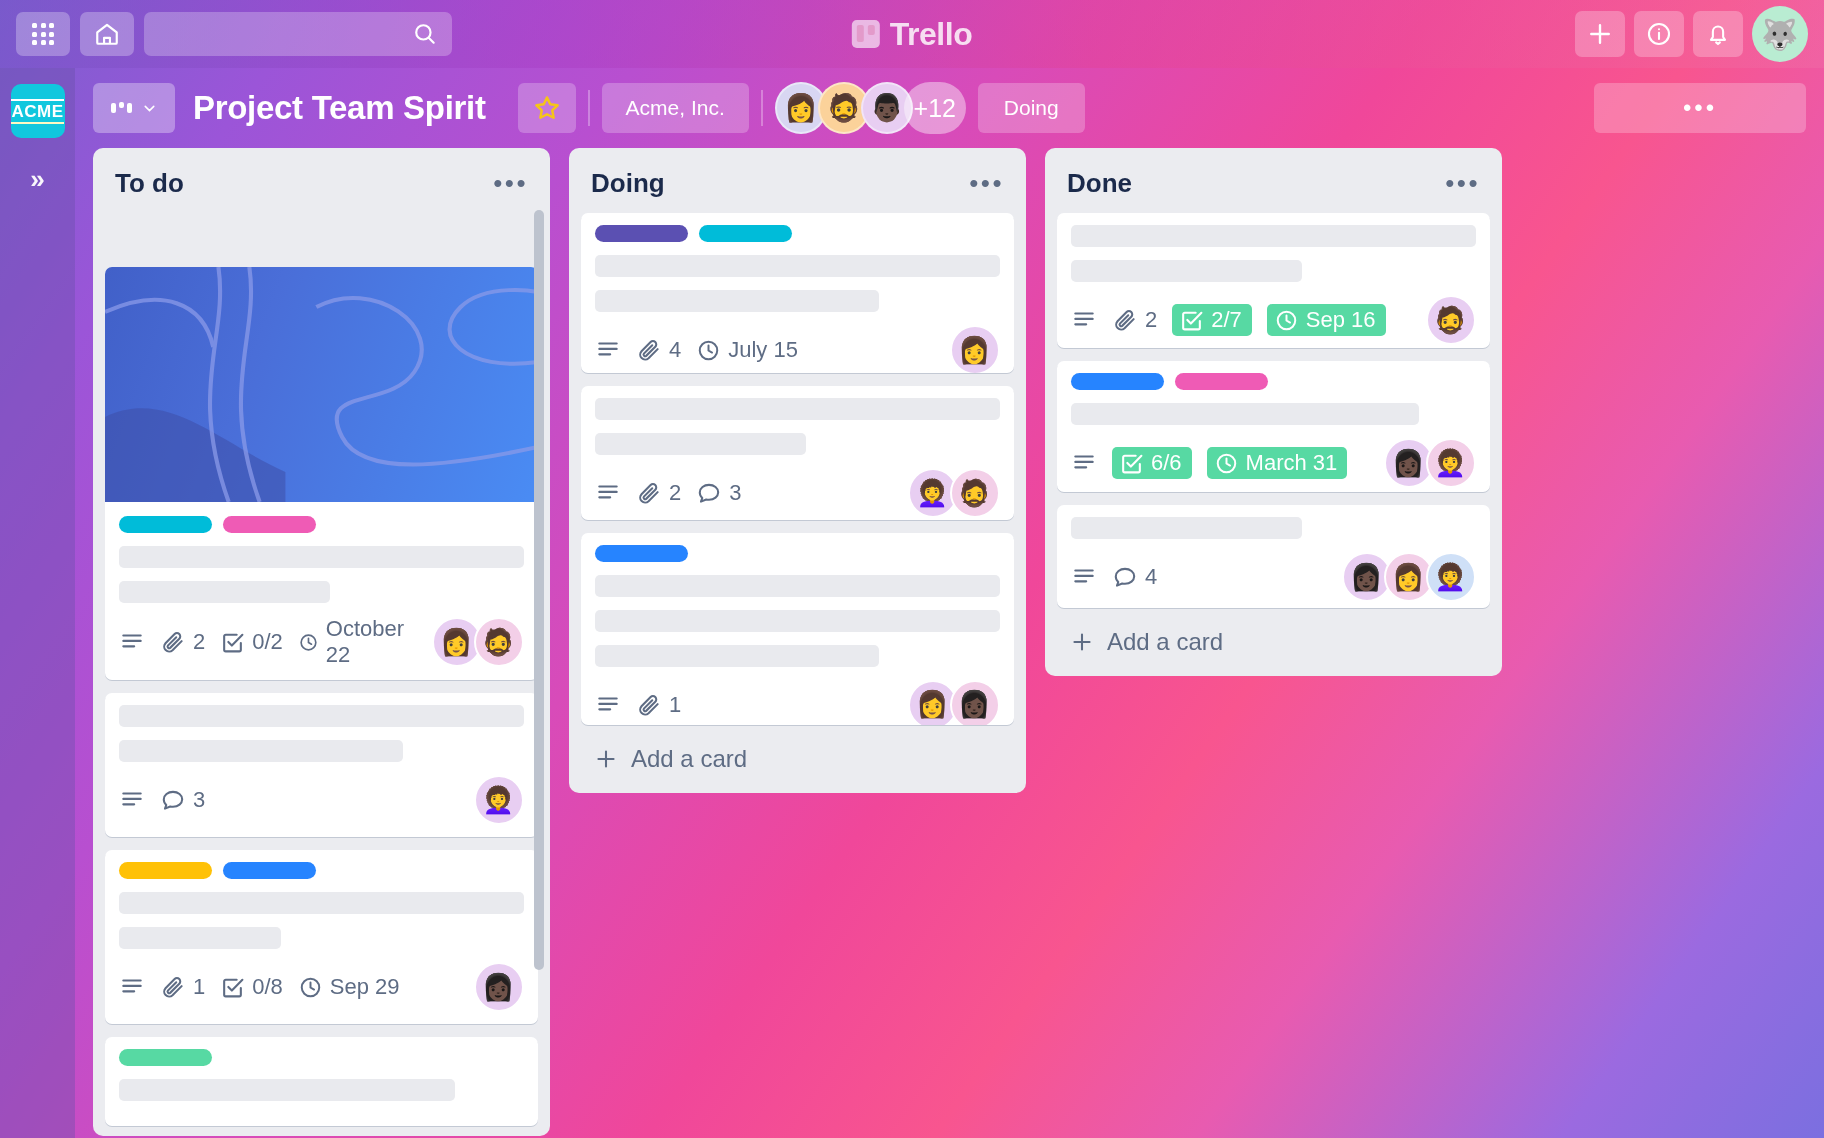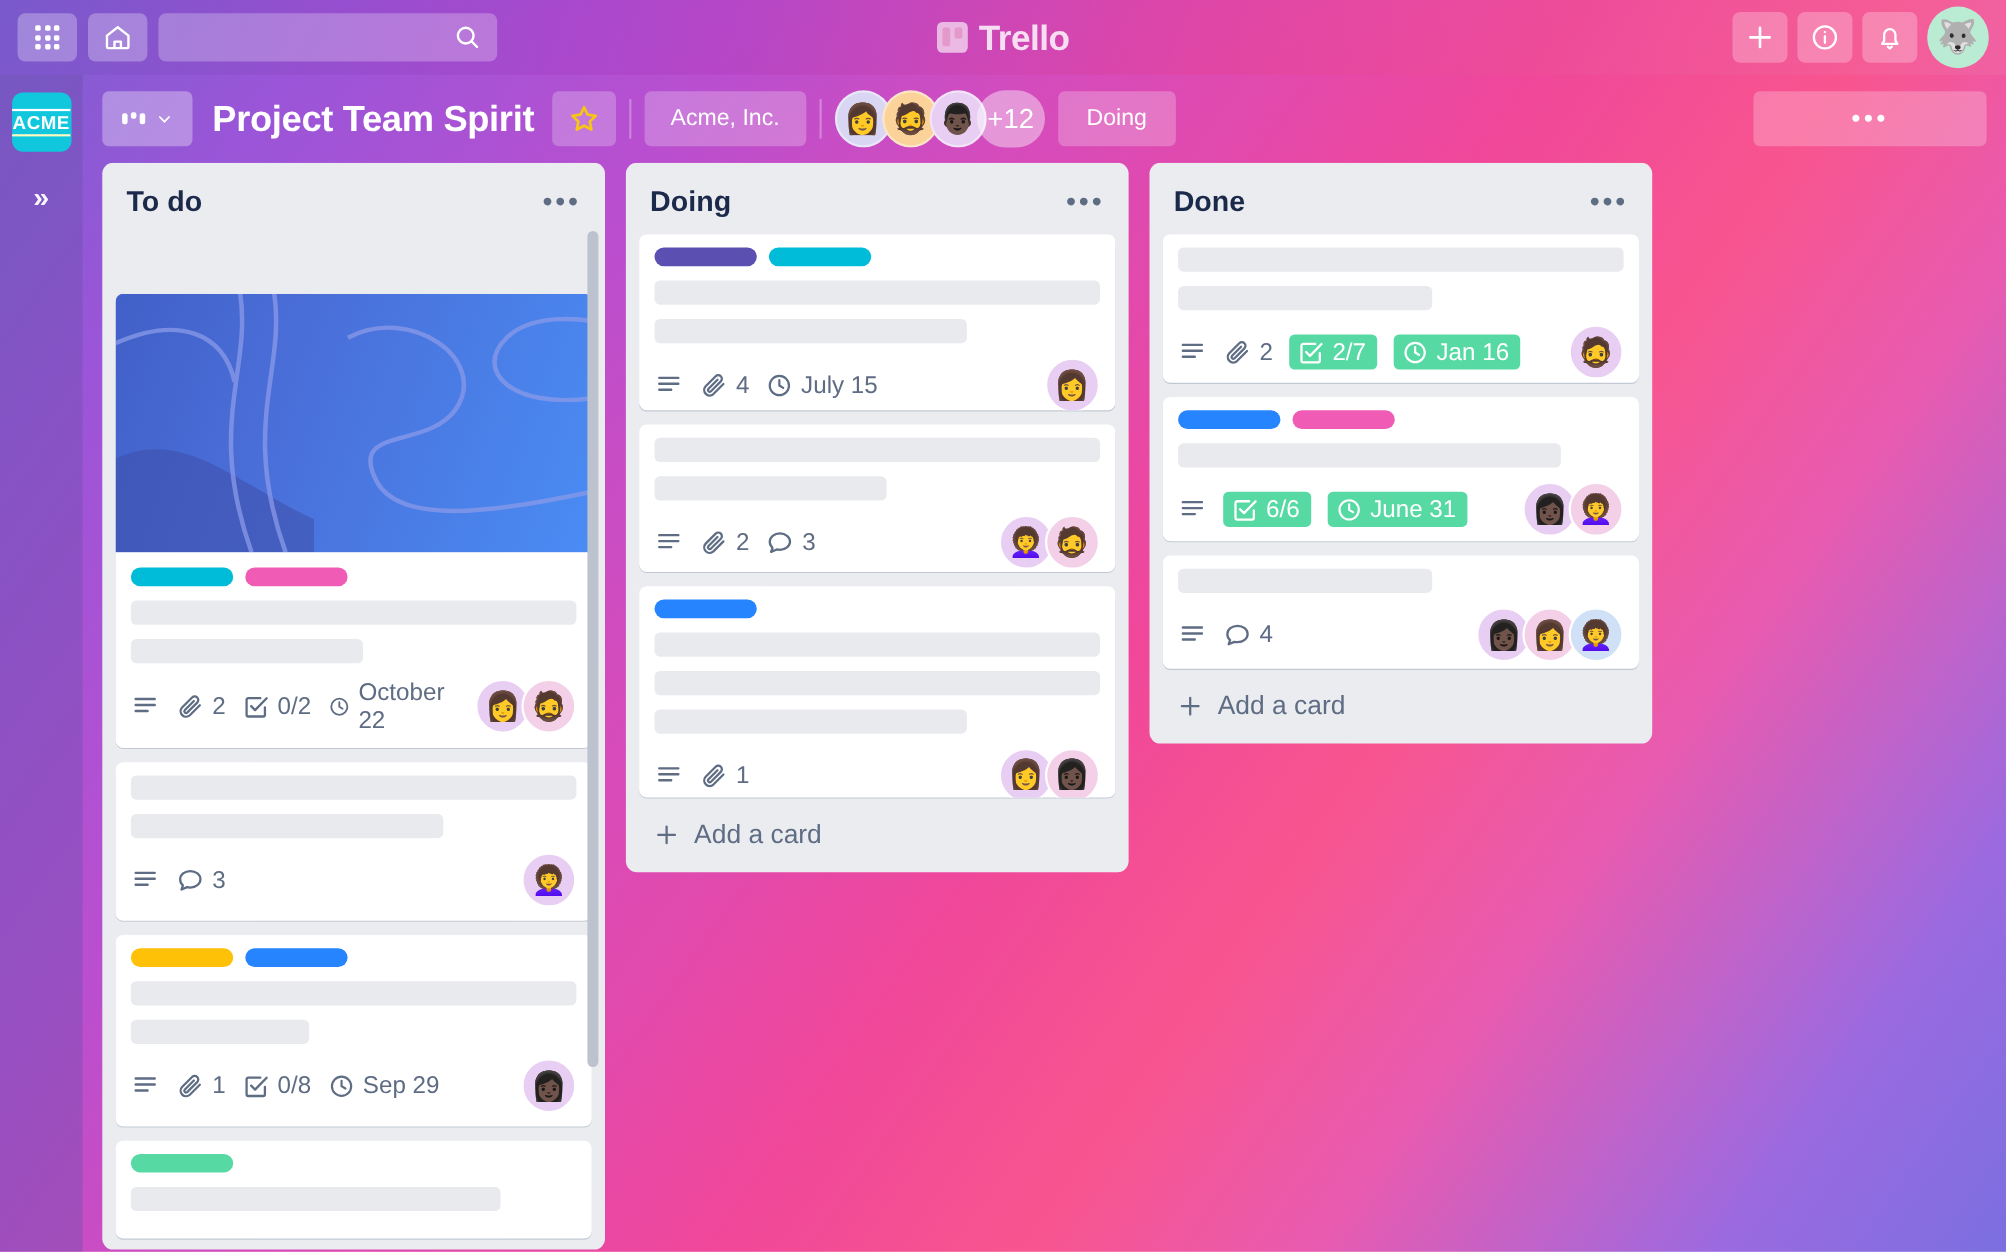--- a/index.html
+++ b/index.html
@@ -107,21 +107,21 @@
     z-index: 10;
   }
   .view-switch {
     width: 82px; height: 50px; border-radius: 6px;
     background: rgba(255,255,255,.32);
     display: flex; align-items: center; justify-content: center; gap: 7px;
     color: #fff; cursor: pointer;
   }
   .board-title {
     color: #fff; font-size: 33px; font-weight: bold; letter-spacing: -.3px;
-    margin-left: 6px; margin-right: 4px; white-space: nowrap;
+    margin-left: 6px; margin-right: 20px; white-space: nowrap;
   }
   .star-btn {
     width: 58px; height: 50px; border-radius: 6px;
     background: rgba(255,255,255,.24);
     display: flex; align-items: center; justify-content: center; cursor: pointer;
   }
   .bar-sep { width: 2px; height: 36px; background: rgba(255,255,255,.30); }
   .team-btn {
     height: 50px; border-radius: 6px; background: rgba(255,255,255,.24);
     display: flex; align-items: center; padding: 0 24px;
@@ -590,21 +590,21 @@
                 <path d="M20 12.5V19a1.5 1.5 0 0 1-1.5 1.5h-13A1.5 1.5 0 0 1 4 19V6a1.5 1.5 0 0 1 1.5-1.5H16"></path>
                 <path d="m8 11.5 3.4 3.4L21.5 4.6"></path>
               </svg>
               <span>2/7</span>
             </span>
             <span class="badge green">
               <svg width="25" height="25" viewBox="0 0 24 24" fill="none" stroke="#fff" stroke-width="1.9" stroke-linecap="round">
                 <circle cx="12" cy="12" r="8.4"></circle>
                 <path d="M12 7.2V12l3.4 2"></path>
               </svg>
-              <span>Jan 16</span>
+              <span>Sep 16</span>
             </span>
             <span class="badge-avatars">
               <span class="m a3">🧔</span>
             </span>
           </div>
         </div>
         <div class="card">
           <div class="labels">
             <span class="label" style="background:#2684ff"></span>
             <span class="label" style="background:#ef5bb5"></span>
@@ -621,21 +621,21 @@
                 <path d="M20 12.5V19a1.5 1.5 0 0 1-1.5 1.5h-13A1.5 1.5 0 0 1 4 19V6a1.5 1.5 0 0 1 1.5-1.5H16"></path>
                 <path d="m8 11.5 3.4 3.4L21.5 4.6"></path>
               </svg>
               <span>6/6</span>
             </span>
             <span class="badge green">
               <svg width="25" height="25" viewBox="0 0 24 24" fill="none" stroke="#fff" stroke-width="1.9" stroke-linecap="round">
                 <circle cx="12" cy="12" r="8.4"></circle>
                 <path d="M12 7.2V12l3.4 2"></path>
               </svg>
-              <span>June 31</span>
+              <span>March 31</span>
             </span>
             <span class="badge-avatars">
               <span class="m a3">👩🏿</span>
               <span class="m a4">👩‍🦱</span>
             </span>
           </div>
         </div>
         <div class="card">
           <div class="skel w57"></div>
           <div class="badges">

